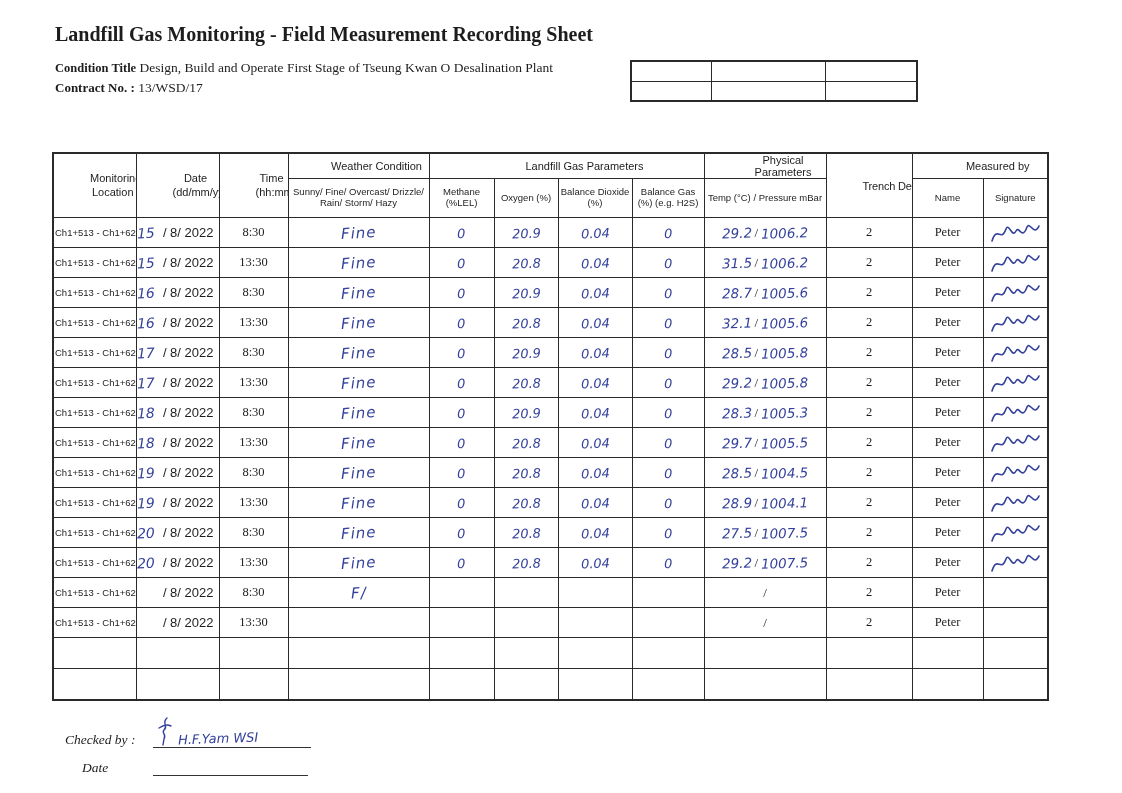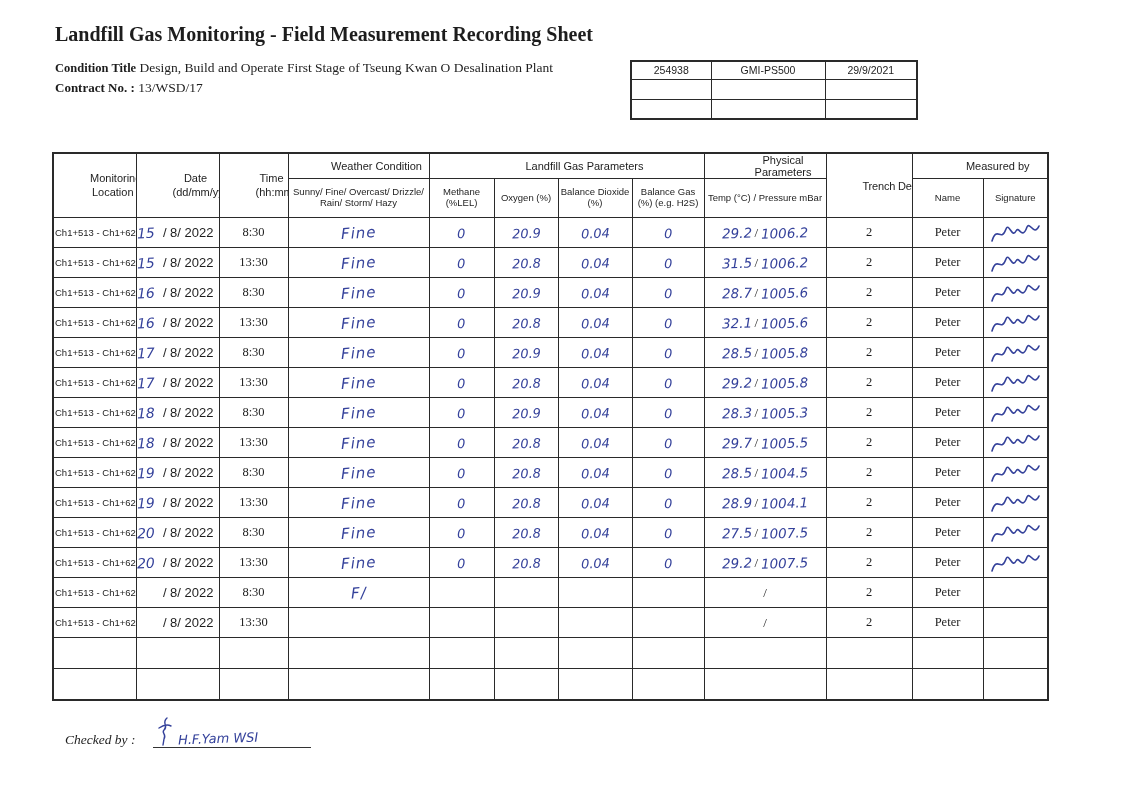--- a/index.html
+++ b/index.html
@@ -74,25 +74,20 @@
   <span>13/WSD/17</span>
 </div>
 
 <table class="equip">
   <colgroup>
       <col style="width:80px">
       <col style="width:114px">
       <col style="width:92px">
     </colgroup>
   <tbody>
-  <tr>
-    <td>254938</td>
-    <td>GMI-PS500</td>
-    <td>29/9/2021</td>
-  </tr>
   <tr class="blank">
     <td></td>
     <td></td>
     <td></td>
   </tr>
   <tr class="blank">
     <td></td>
     <td></td>
     <td></td>
   </tr>
@@ -569,13 +564,17 @@
 <div class="footer">
   <div class="f-row">
     <span class="f-lbl print-serif">Checked by :</span>
     <span class="sig-line">
       <svg width="15" height="30" viewBox="0 0 15 30">
         <path d="M10 2 C4 7 12 10 7 14 C4 17 10 18 7 23 L6 29 M2 12 C5 10 10 8 14 10" fill="none" stroke="#35429b" stroke-width="1.4" stroke-linecap="round"></path>
       </svg>
       <span class="hw">H.F.Yam  WSI</span>
     </span>
   </div>
+  <div class="f-row">
+    <span class="f-lbl date print-serif">Date</span>
+    <span class="date-line"></span>
+  </div>
 </div>
 
 </body></html>

